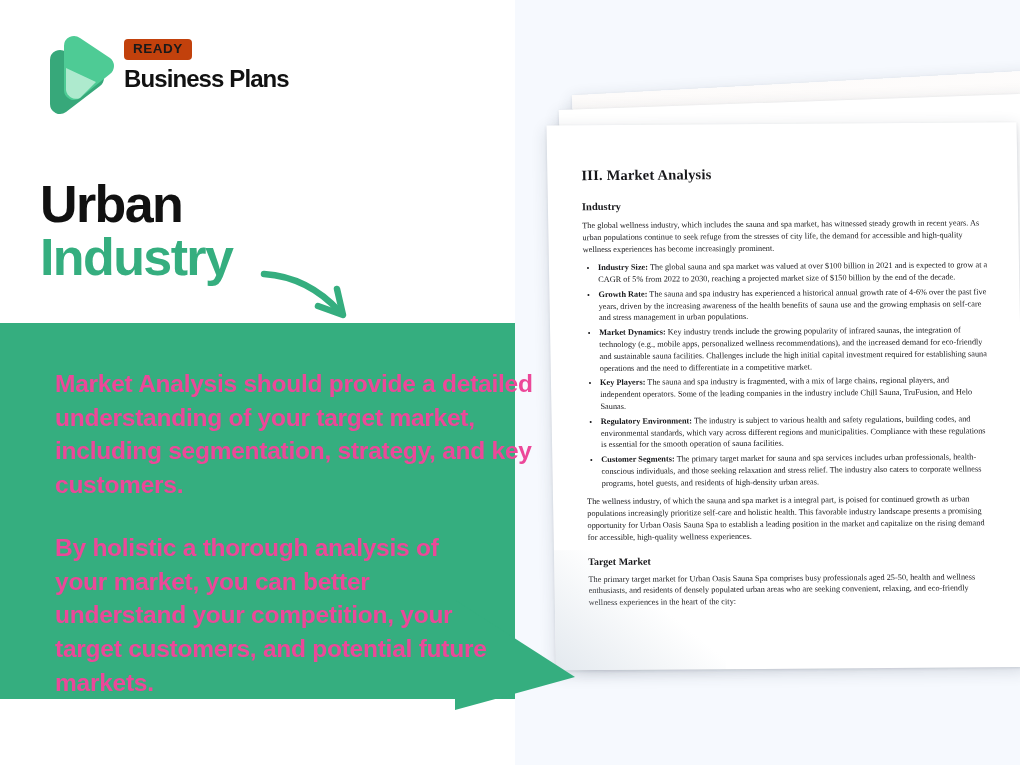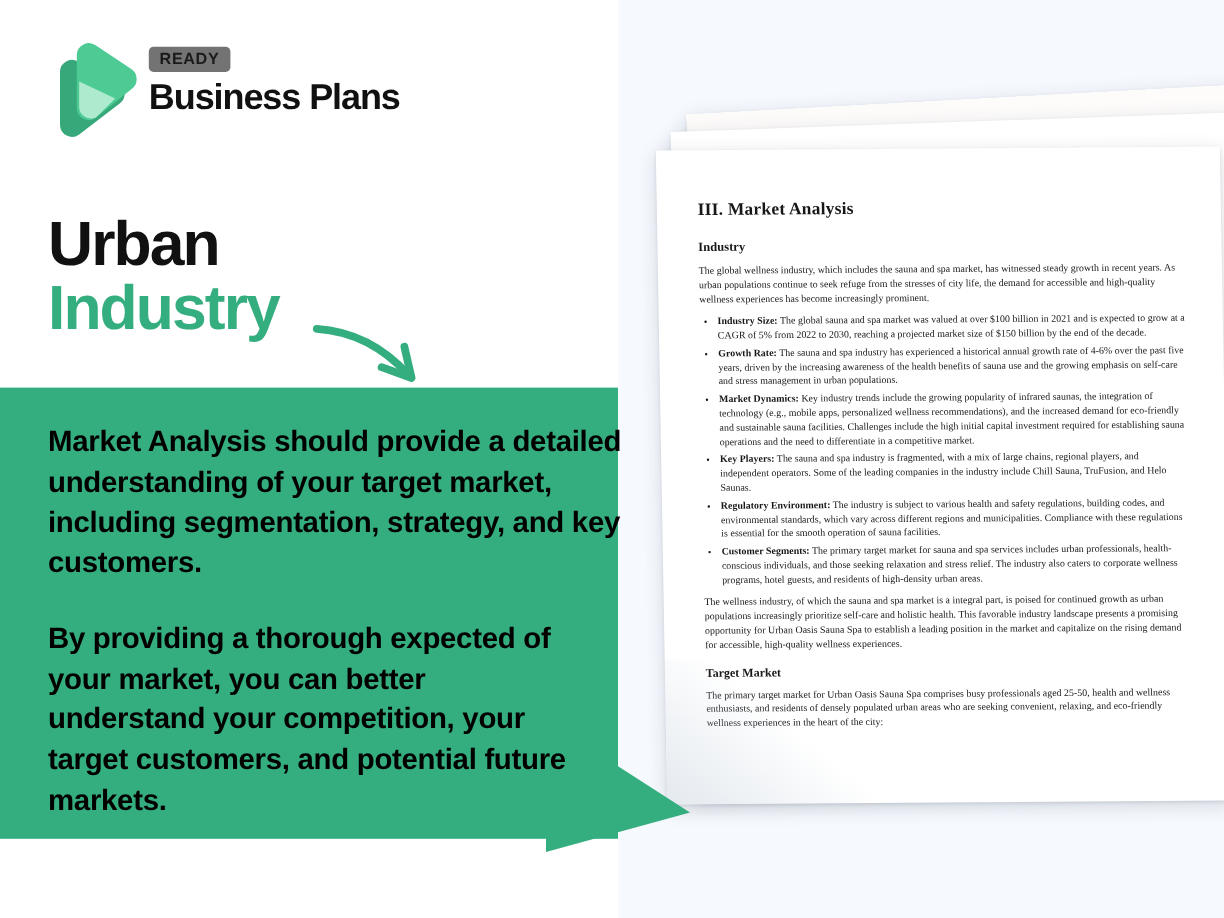--- a/index.html
+++ b/index.html
@@ -21,45 +21,45 @@
   .green-band{
     position:absolute;left:0;top:323px;width:515px;height:376px;
     background:#35ae7f;
   }
 
   
   .logo-wrap{position:absolute;left:40px;top:33px;width:320px;height:88px;}
   .logo-mark{position:absolute;left:0;top:0;width:74px;height:82px;}
   .logo-text{position:absolute;left:84px;top:6px;width:240px;}
   .ready-badge{
-    display:inline-block;background:#737373;color:#1a1a1a;
+    display:inline-block;background:#c2410c;color:#1a1a1a;
     font-size:13.5px;font-weight:700;letter-spacing:.5px;
     padding:3px 9px 4px 9px;border-radius:4px;line-height:1;
   }
   .brand-name{
-    margin-top:7px;font-size:30px;font-weight:800;color:#111111;
+    margin-top:7px;font-size:24px;font-weight:800;color:#111111;
     letter-spacing:-0.9px;line-height:1;white-space:nowrap;
   }
 
   
   .heading{position:absolute;left:40px;top:178px;width:420px;}
   .heading .l1{
     font-size:52px;font-weight:800;color:#111111;line-height:1.02;
     letter-spacing:-1.6px;margin:0;
   }
   .heading .l2{
     font-size:52px;font-weight:800;color:#35ae7f;line-height:1.02;
     letter-spacing:-1.6px;margin:0;
   }
   .arrow-svg{position:absolute;left:258px;top:262px;width:108px;height:62px;}
 
   
   .band-text{position:absolute;left:40px;top:352px;width:512px;}
   .band-text p{
-    margin:0;color:#000000;font-weight:700;
+    margin:15px;color:#ec4899;font-weight:700;
     font-size:24.5px;line-height:1.37;letter-spacing:-0.25px;
   }
   .band-text p.second{margin-top:30px;width:440px;}
 
   
   .papers{position:absolute;left:0;top:0;width:1020px;height:765px;}
   .sheet{
     position:absolute;background:#ffffff;
     box-shadow:0 4px 16px rgba(40,50,70,.16), 0 1px 3px rgba(40,50,70,.12);
     overflow:hidden;
@@ -174,21 +174,21 @@
       </div>
       <div class="curl"></div>
     </div>
   </div>
 
   <div class="green-band"></div>
   <div class="band-over"></div>
 
   <div class="band-text">
     <p>Market Analysis should provide a detailed understanding of your target market, including segmentation, strategy, and key customers.</p>
-    <p class="second">By providing a thorough expected of your market, you can better understand your competition, your target customers, and potential future markets.</p>
+    <p class="second">By holistic a thorough analysis of your market, you can better understand your competition, your target customers, and potential future markets.</p>
   </div>
 
   <div class="logo-wrap">
     <svg class="logo-mark" viewBox="0 0 74 82">
 
       <path d="M10 27 L10 71 a10 10 0 0 0 16 8 L60 53 a10 10 0 0 0 0-16 L26 19 a10 10 0 0 0 -16 8 Z" fill="#37a87a"></path>
 
       <path d="M26 9 L26 53 a10 10 0 0 0 16 8 L72 37 a10 10 0 0 0 0-16 L42 1 a10 10 0 0 0 -16 8 Z" fill="#4ecb95" transform="translate(-2,4)"></path>
 
       <path d="M26 35 L26 57 a10 10 0 0 0 14 8 L56 49 Z" fill="#bff0d8" opacity=".85"></path>

